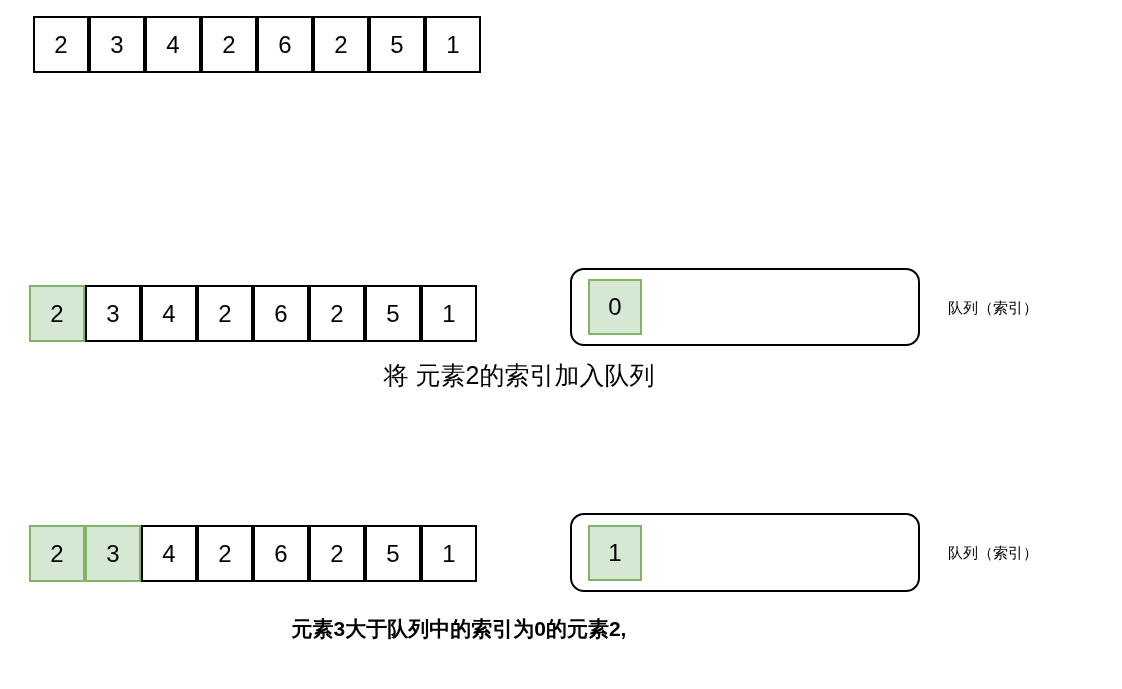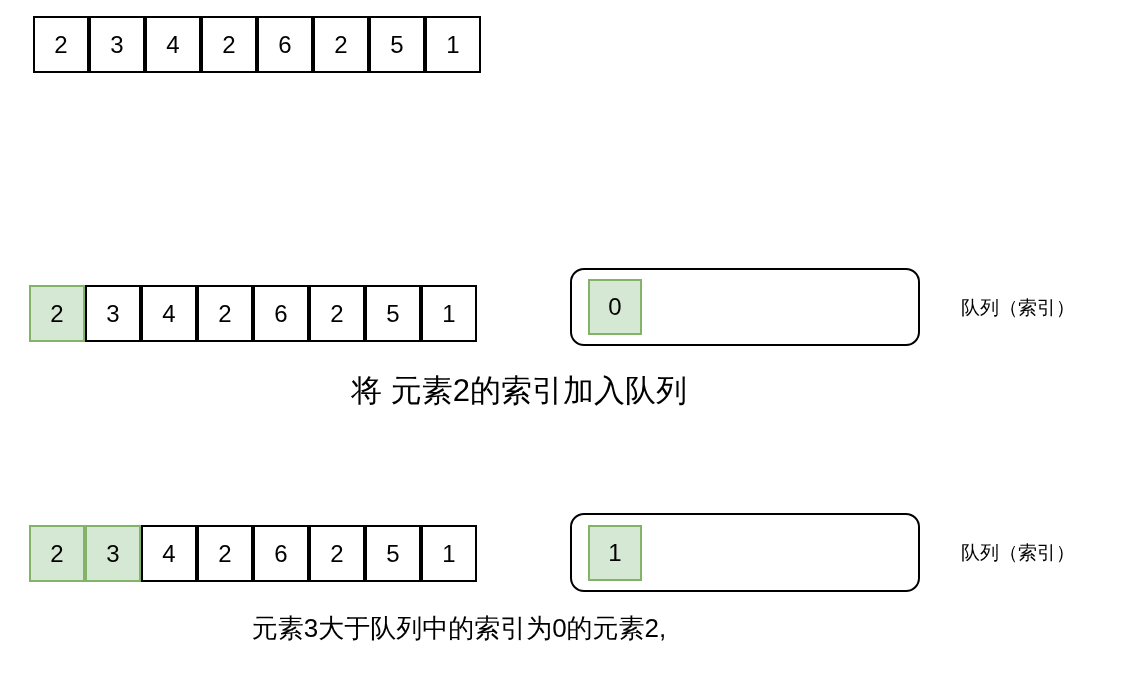--- a/index.html
+++ b/index.html
@@ -58,43 +58,43 @@
     display: flex;
     align-items: center;
     justify-content: center;
     font-size: 24px;
     line-height: 1;
   }
   
   .queue-label {
     position: absolute;
     left: 948px;
-    font-size: 19px;
+    font-size: 15px;
     line-height: 24px;
     white-space: nowrap;
-    margin-left: 13px;
   }
   .caption-mid {
     position: absolute;
     left: 519px;
-    top: 376px;
+    top: 360px;
     transform: translateX(-50%);
-    font-size: 31px;
+    font-size: 25px;
     line-height: 30px;
     white-space: nowrap;
   }
   .caption-bottom {
     position: absolute;
     left: 459px;
     top: 614px;
     transform: translateX(-50%);
-    font-size: 26px;
+    font-size: 21px;
     line-height: 29px;
     white-space: nowrap;
     text-align: center;
+    font-weight: bold;
   }
 </style>
 </head>
 <body>
 
 <div class="canvas">
 
   <div class="array" style="left:33px; top:16px;">
     <div class="cell">2</div>
     <div class="cell">3</div>

